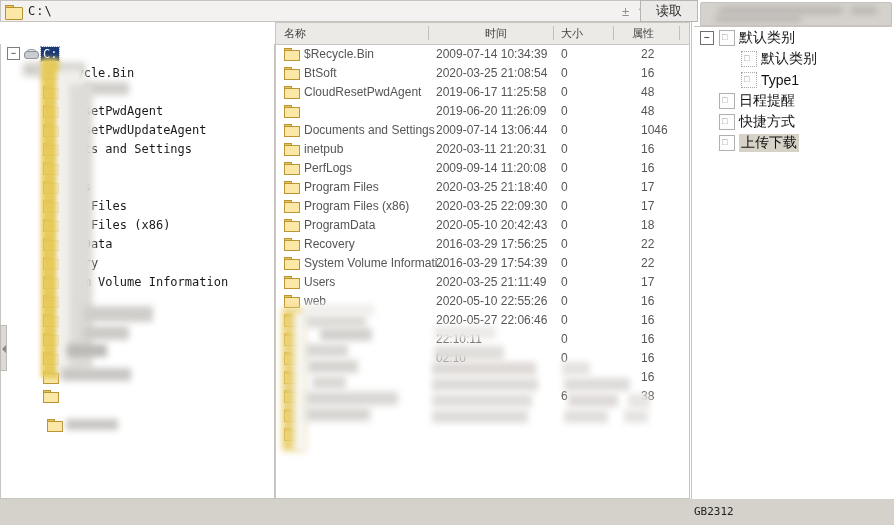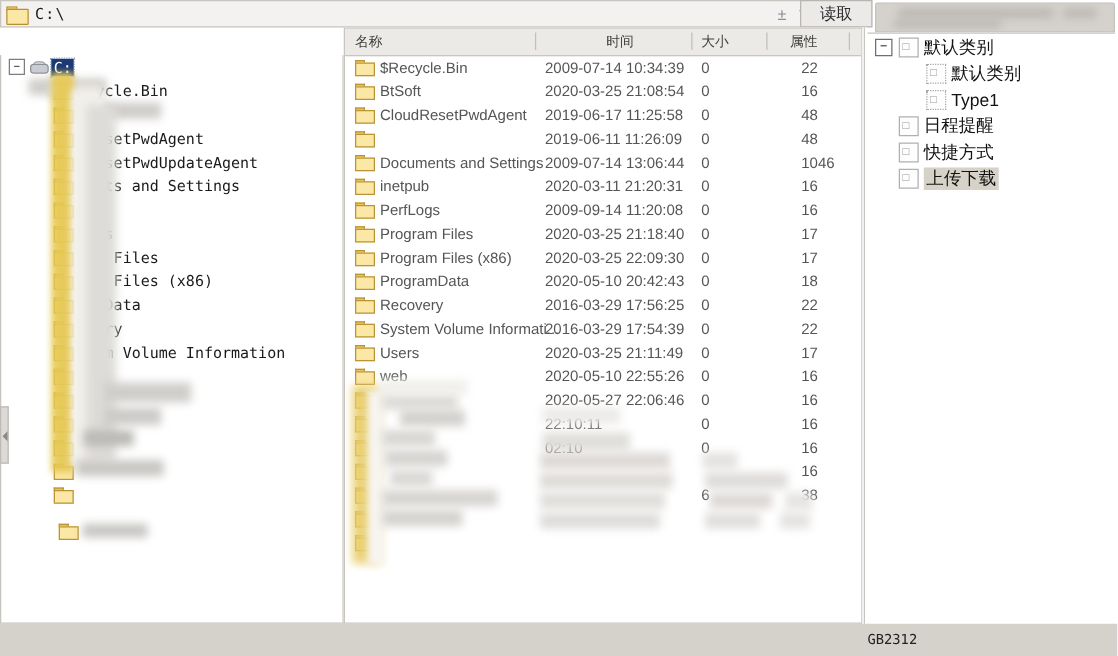--- a/index.html
+++ b/index.html
@@ -337,21 +337,21 @@
           <span class="c-name">CloudResetPwdAgent</span>
           <span class="c-time">2019-06-17 11:25:58</span>
           <span class="c-size">0</span>
           <span class="c-attr">48</span>
         </div>
         <div class="lrow">
           <span class="c-icon">
             <i class="tt"></i>
             <i class="tb"></i>
           </span>
-          <span class="c-time">2019-06-11 11:26:09</span>
+          <span class="c-time">2019-06-20 11:26:09</span>
           <span class="c-size">0</span>
           <span class="c-attr">48</span>
         </div>
         <div class="lrow">
           <span class="c-icon">
             <i class="tt"></i>
             <i class="tb"></i>
           </span>
           <span class="c-name">Documents and Settings</span>
           <span class="c-time">2009-07-14 13:06:44</span>

